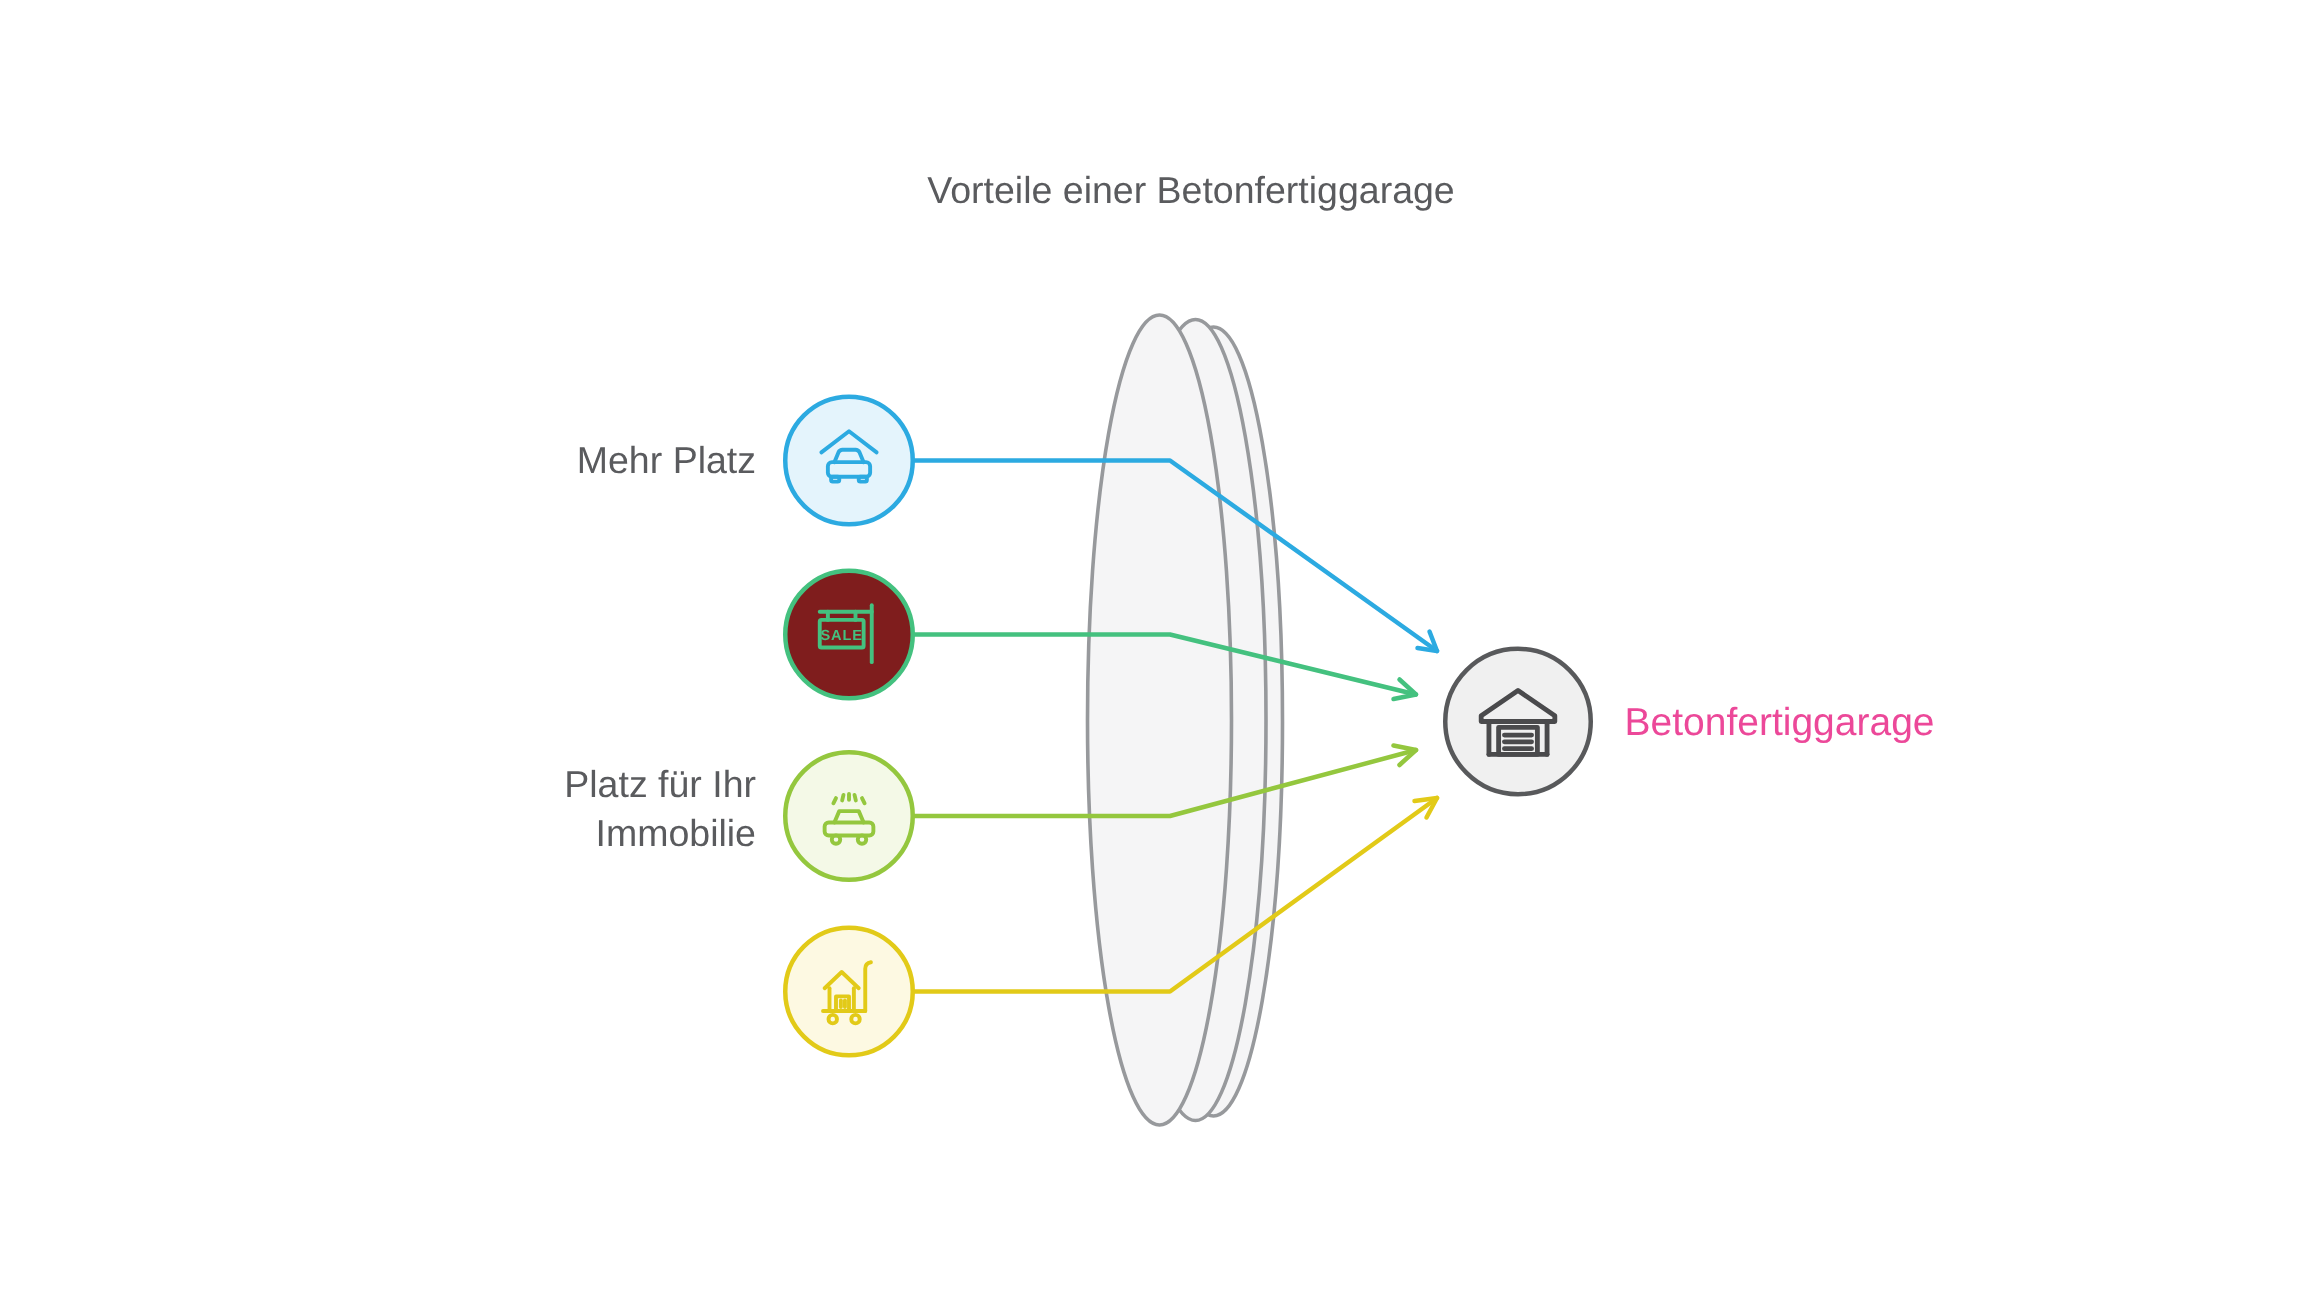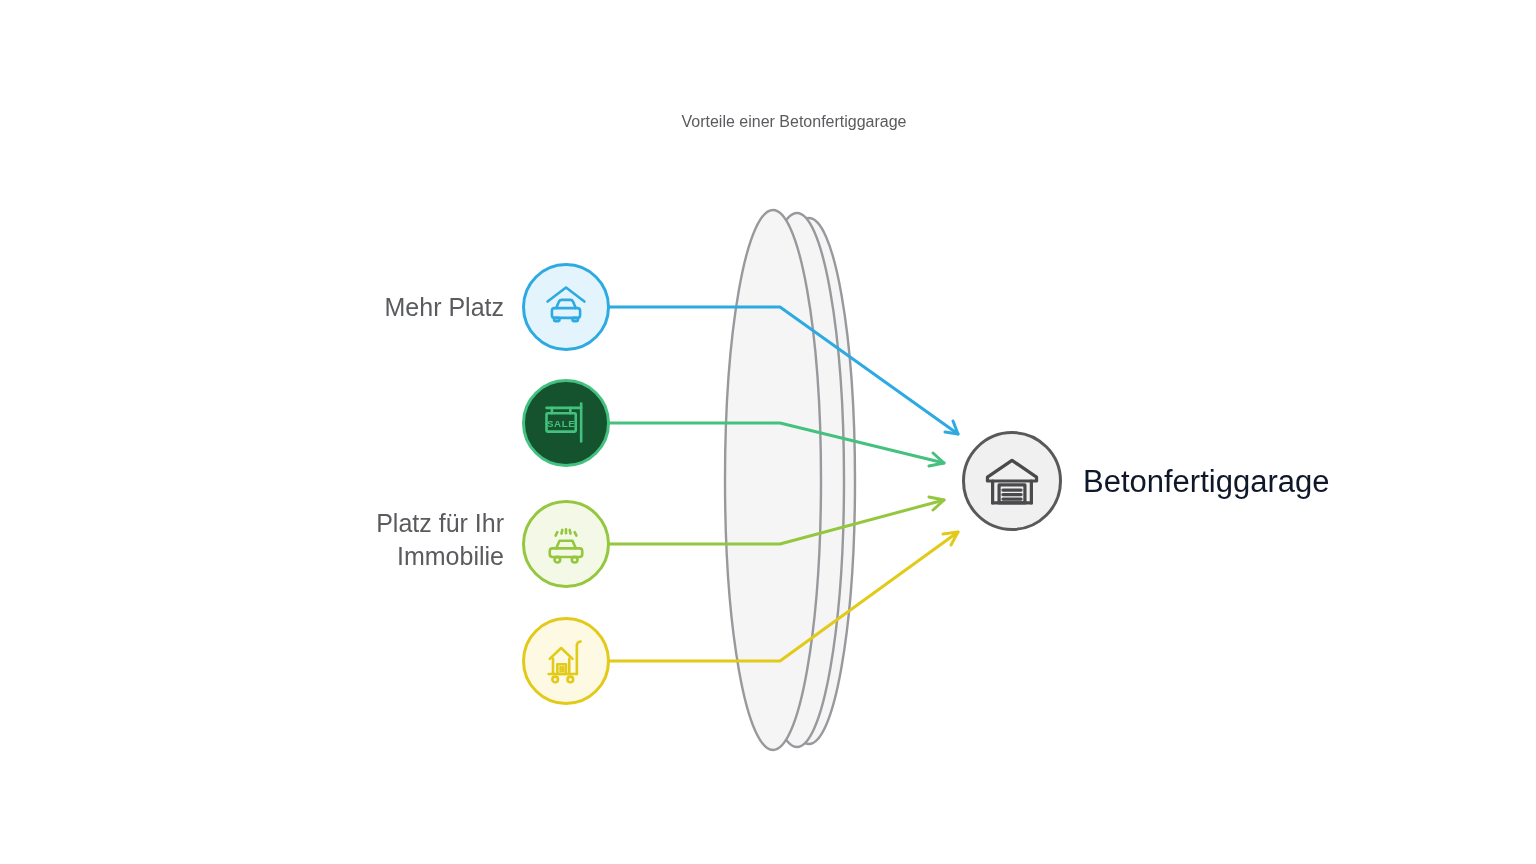--- a/index.html
+++ b/index.html
@@ -12,21 +12,21 @@
     overflow: hidden;
     font-family: "Liberation Sans", "DejaVu Sans", sans-serif;
     color: #58595b;
   }
   .title {
     position: absolute;
     top: 113px;
     left: 794px;
     transform: translateX(-50%);
     white-space: nowrap;
-    font-size: 16px;
+    font-size: 25px;
     color: #5a5b5e;
   }
   .connector-layer {
     position: absolute;
     inset: 0;
   }
   .benefit-label {
     position: absolute;
     width: 360px;
     right: 1032px;
@@ -55,24 +55,24 @@
     border-radius: 50%;
     border: 3px solid;
     display: flex;
     align-items: center;
     justify-content: center;
   }
   .result-label {
     position: absolute;
     left: 1083px;
     top: 465px;
-    font-size: 31px;
+    font-size: 26px;
     line-height: 33px;
     white-space: nowrap;
-    color: #0f172a;
+    color: #ec4899;
   }
   .icon-svg { display: block; }
 </style>
 </head>
 <body>
 
 <div class="canvas">
 
   <div class="title">Vorteile einer Betonfertiggarage</div>
 
@@ -109,21 +109,21 @@
       <polyline points="7,19 24,6 41,19"></polyline>
       <path d="M15,25 l2.5,-6 q0.8,-1.6 2.5,-1.6 h8 q1.7,0 2.5,1.6 l2.5,6"></path>
       <rect x="11" y="25" width="26" height="9" rx="2.5"></rect>
       <rect x="13" y="34" width="5" height="3" rx="1"></rect>
       <rect x="30" y="34" width="5" height="3" rx="1"></rect>
     </svg>
   </div>
 
   <div class="benefit-label" style="top:390px">
   </div>
-  <div class="bubble" style="top: 379px; border-color: rgb(68, 193, 127); background-color: #14532d;">
+  <div class="bubble" style="top: 379px; border-color: rgb(68, 193, 127); background-color: #7f1d1d;">
     <svg class="icon-svg" width="52" height="52" viewBox="0 0 48 48" fill="none" stroke="currentColor" stroke-width="2.4" stroke-linecap="round" stroke-linejoin="round" style="color: rgb(68, 193, 127);">
       <path d="M6,10 H38"></path>
       <path d="M38,6 V41"></path>
       <path d="M11,10 V15"></path>
       <path d="M28,10 V15"></path>
       <rect x="6" y="15" width="27" height="17" rx="1"></rect>
       <text x="19.5" y="27.5" text-anchor="middle" font-size="9" font-weight="bold" letter-spacing="0.5" stroke="none" fill="currentColor">SALE</text>
     </svg>
   </div>
 

